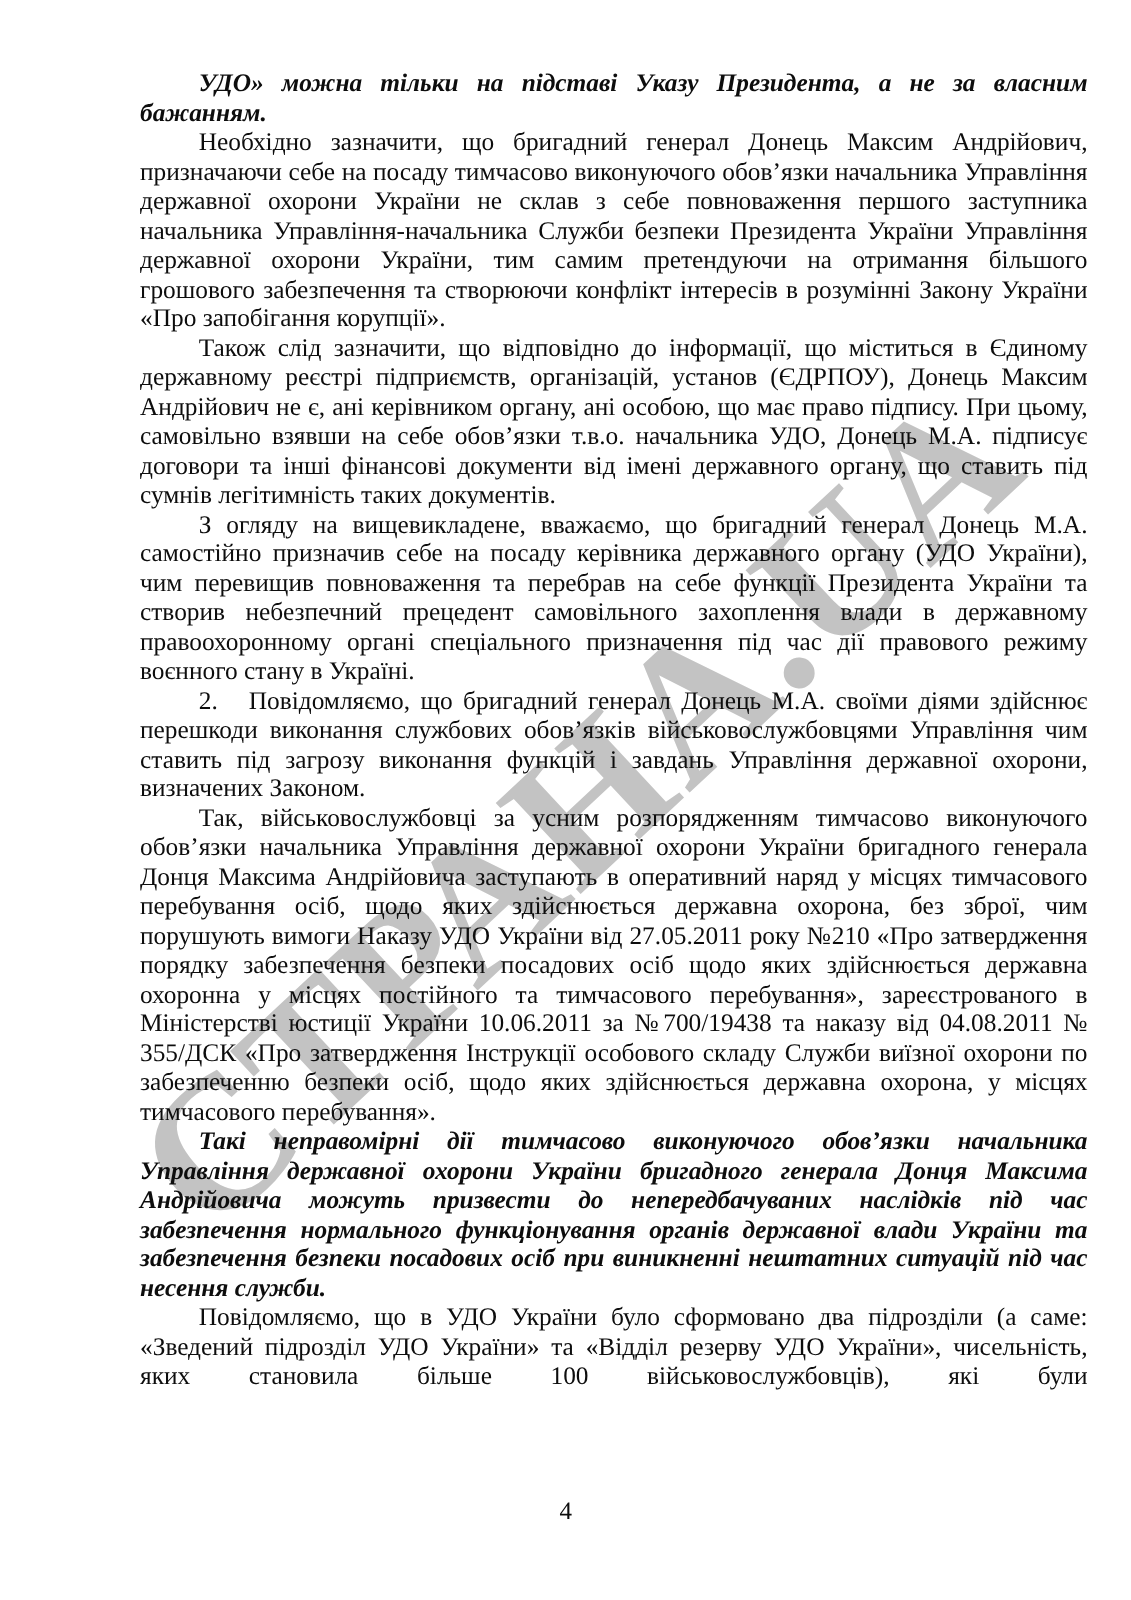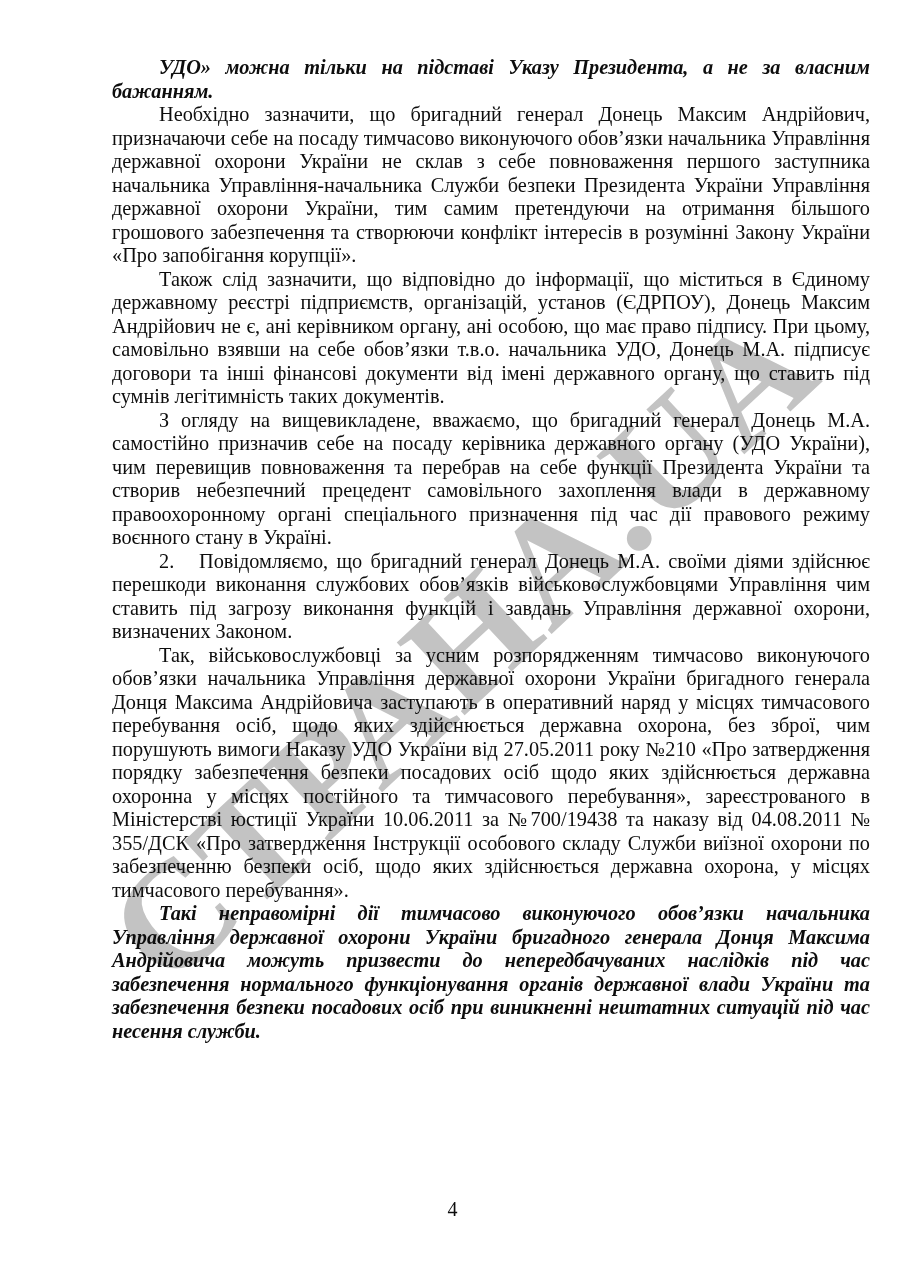--- a/index.html
+++ b/index.html
@@ -80,18 +80,19 @@
     <p>Також слід зазначити, що відповідно до інформації, що міститься в Єдиному державному реєстрі підприємств, організацій, установ (ЄДРПОУ), Донець Максим Андрійович не є, ані керівником органу, ані особою, що має право підпису. При цьому, самовільно взявши на себе обов’язки т.в.о. начальника УДО, Донець М.А. підписує договори та інші фінансові документи від імені державного органу, що ставить під сумнів легітимність таких документів.</p>
 
     <p class="b">З огляду на вищевикладене, вважаємо, що бригадний генерал Донець М.А. самостійно призначив себе на посаду керівника державного органу (УДО України), чим перевищив повноваження та перебрав на себе функції Президента України та створив небезпечний прецедент самовільного захоплення влади в державному правоохоронному органі спеціального призначення під час дії правового режиму воєнного стану в Україні.</p>
 
     <p class="i"><span class="num">2.</span><span>Повідомляємо, що бригадний генерал Донець М.А. своїми діями здійснює перешкоди виконання службових обов’язків військовослужбовцями Управління чим ставить під загрозу виконання функцій і завдань Управління державної охорони, визначених Законом.</span></p>
 
     <p><span>Так, військовослужбовці за усним розпорядженням тимчасово виконуючого обов’язки начальника Управління державної охорони України бригадного генерала Донця Максима Андрійовича </span><span class="b">заступають в оперативний наряд у місцях тимчасового перебування осіб, щодо яких здійснюється державна охорона, без зброї</span><span>, чим порушують вимоги Наказу УДО України від 27.05.2011 року №210 «Про затвердження порядку забезпечення безпеки посадових осіб щодо яких здійснюється державна охоронна у місцях постійного та тимчасового перебування», зареєстрованого в Міністерстві юстиції України 10.06.2011 за №700/19438 та наказу від 04.08.2011 № 355/ДСК «Про затвердження Інструкції особового складу Служби виїзної охорони по забезпеченню безпеки осіб, щодо яких здійснюється державна охорона, у місцях тимчасового перебування».</span></p>
 
     <p class="bi">Такі неправомірні дії тимчасово виконуючого обов’язки начальника Управління державної охорони України бригадного генерала Донця Максима Андрійовича можуть призвести до непередбачуваних наслідків під час забезпечення нормального функціонування органів державної влади України та забезпечення безпеки посадових осіб при виникненні нештатних ситуацій під час несення служби.</p>
 
+    <p class="justify-last">Повідомляємо, що в УДО України було сформовано два підрозділи (а саме: «Зведений підрозділ УДО України» та «Відділ резерву УДО України», чисельність, яких становила більше 100 військовослужбовців), які були</p>
 
   </div>
 
   <div class="page-number">4</div>
 
 </div>
 
 </body></html>

